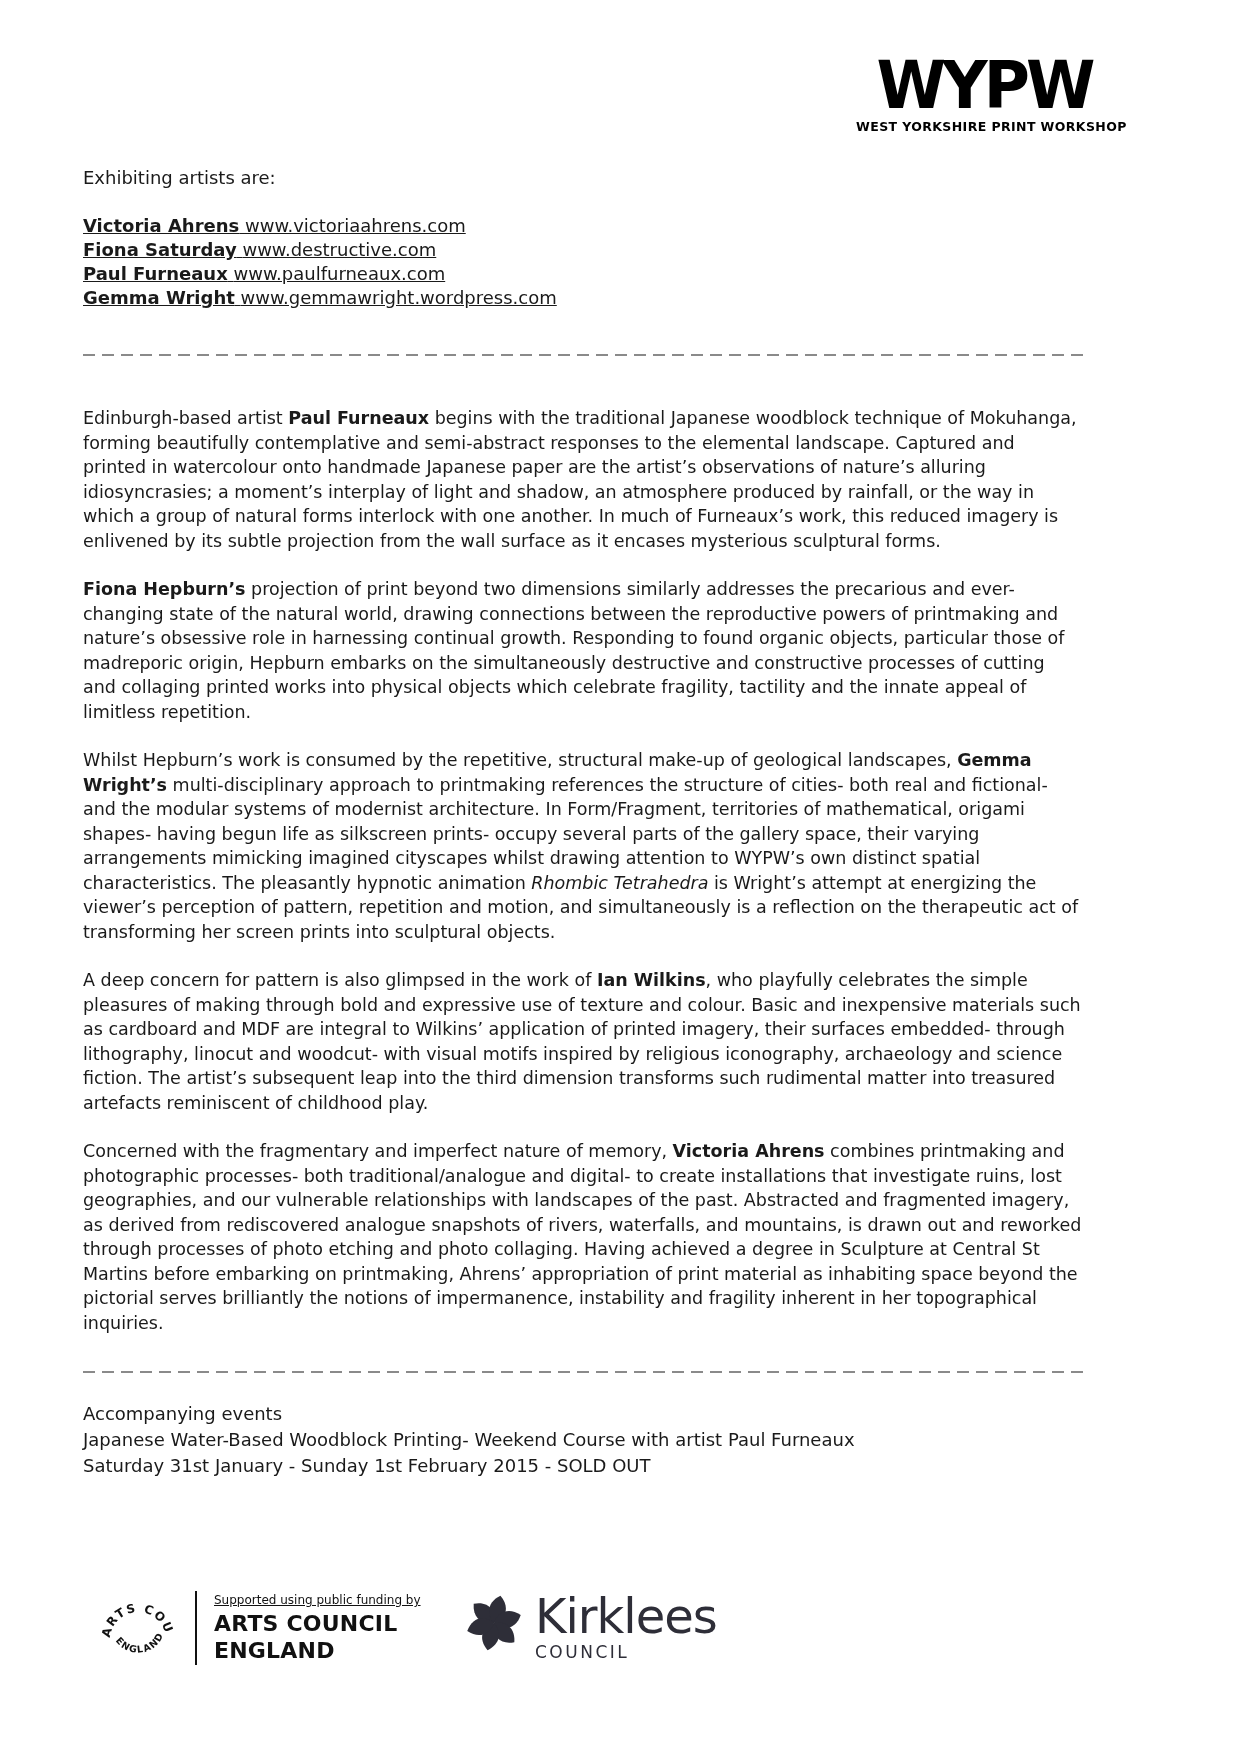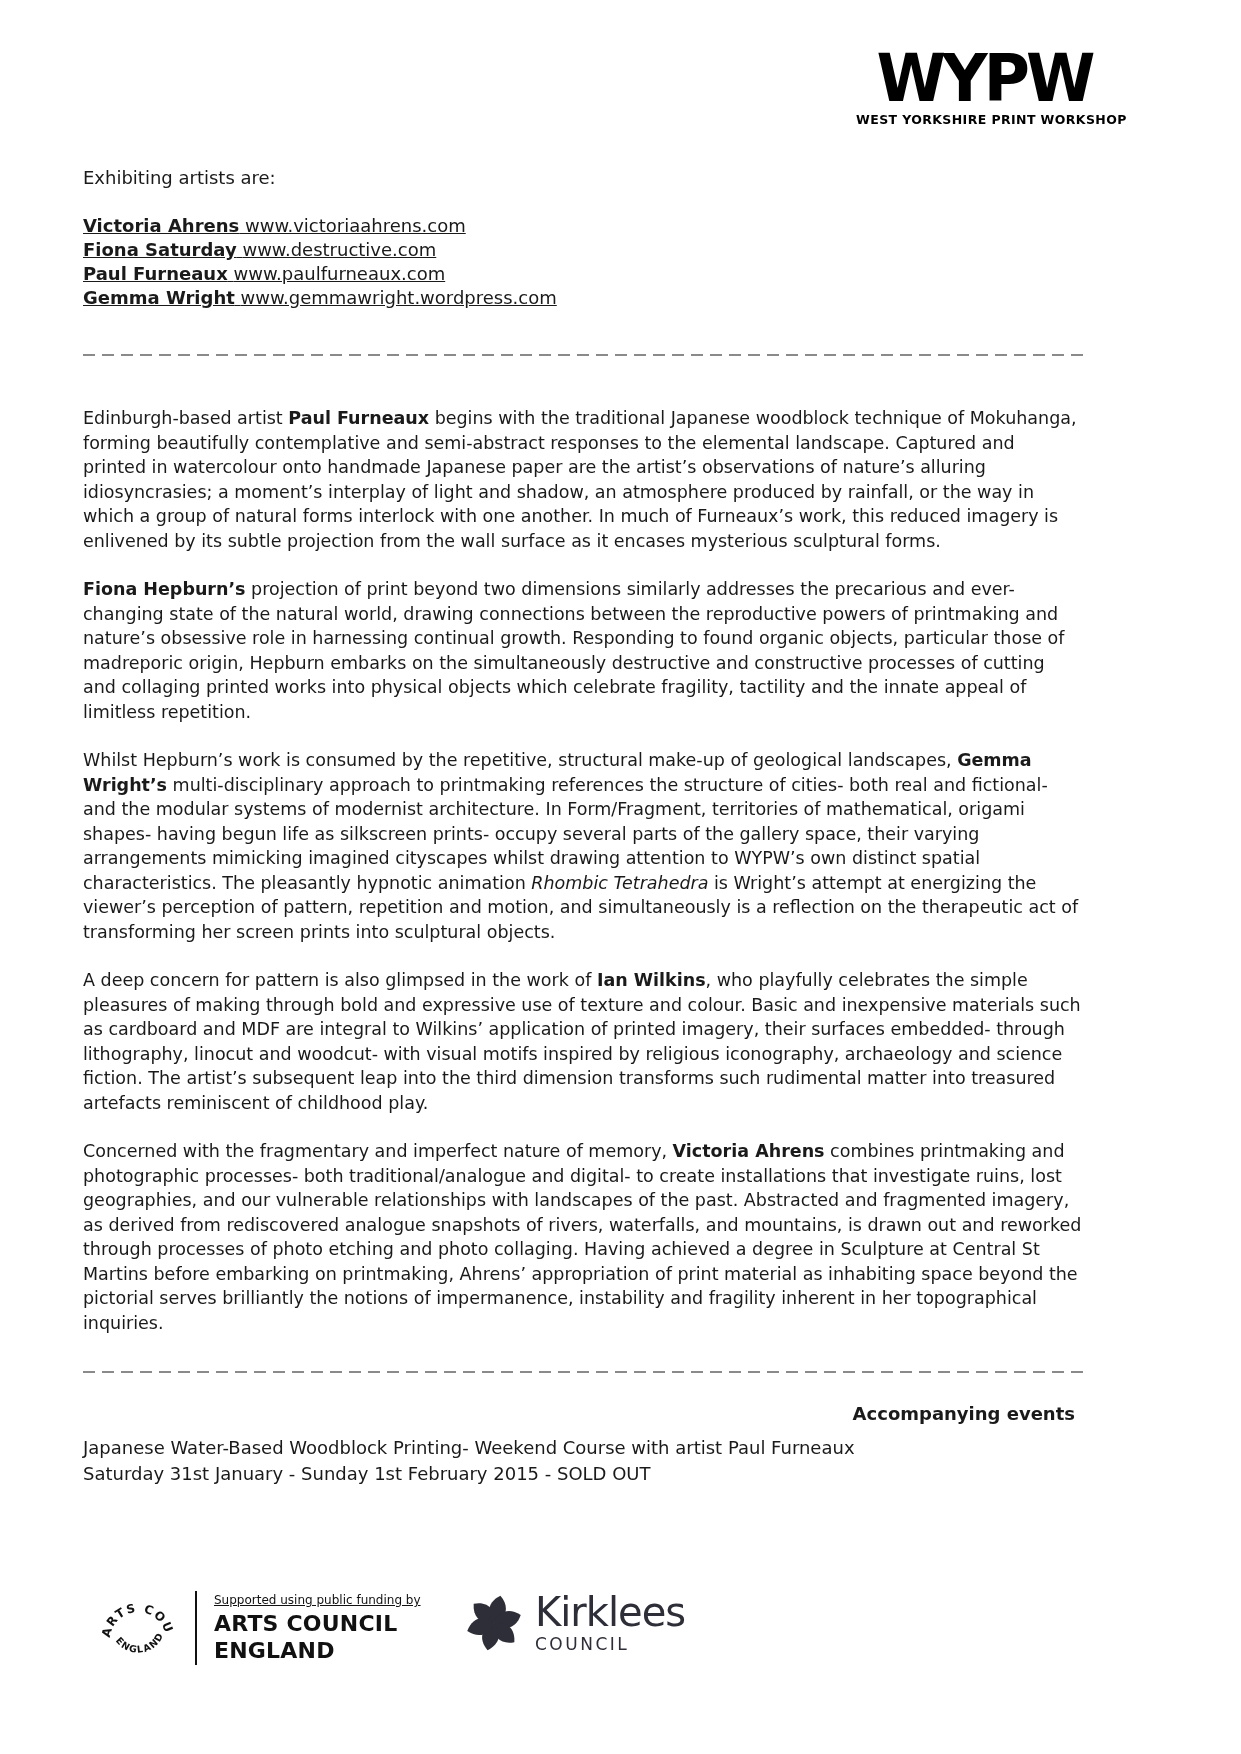--- a/index.html
+++ b/index.html
@@ -7,21 +7,21 @@
     position:relative;
     width:1241px; height:1754px;
     background:#ffffff;
     font-family:"DejaVu Sans","Liberation Sans",sans-serif;
     color:#1a1a1a;
     overflow:hidden;
   }
   .content { position:absolute; left:83px; top:0; width:1000px; }
 
   
-  .logo-block { position:absolute; left:856px; top:46px; width:256px; text-align:center; }
+  .logo-block { position:absolute; left:856px; top:53px; width:256px; text-align:center; }
   .logo-acronym {
     font-size:63px; font-weight:bold; line-height:1;
     letter-spacing:-4px; color:#000; transform:scaleY(1.04); transform-origin:top center;
     white-space:nowrap;
   }
   .logo-tagline {
     font-size:12.5px; font-weight:bold; color:#000;
     letter-spacing:0.4px; margin-top:3px; white-space:nowrap;
   }
 
@@ -38,36 +38,36 @@
   .divider-1 { margin-top:44px; }
   .divider-2 { margin-top:36px; }
 
   .paragraphs { margin-top:50px; }
   .para { margin:0 0 24px 0; font-size:17.5px; line-height:24.5px; }
   .para:last-child { margin-bottom:0; }
   .b { font-weight:bold; }
   .i { font-style:italic; }
 
   .events { margin-top:28px; }
-  .events-heading { font-size:18px; line-height:26px; font-weight:bold; margin:8px;text-align:right; }
+  .events-heading { font-size:18px; line-height:26px; font-weight:normal; margin:0; }
   .event-line { font-size:18px; line-height:26px; }
 
   
   .footer { position:absolute; left:93px; top:1588px; width:1000px; height:140px; }
   .arts-council { position:absolute; left:5px; top:0; display:flex; align-items:center; }
   .ace-circle { width:80px; height:80px; }
   .ace-rule { width:2px; height:74px; background:#111; margin:0 17px 0 17px; }
   .ace-text { padding-top:2px; }
   .ace-support { font-size:12px; color:#111; line-height:1.2; margin-bottom:4px;text-decoration:underline; }
   .ace-name { font-size:22px; font-weight:bold; color:#111; line-height:1.22; letter-spacing:0.2px; }
 
   .kirklees { position:absolute; left:372px; top:4px; display:flex; align-items:flex-start; }
   .kk-swirl { width:58px; height:58px; margin-top:2px; }
   .kk-text { margin-left:12px; color:#2e2e38; }
-  .kk-name { font-size:40px; line-height:1.0; letter-spacing:-1px; }
+  .kk-name { font-size:48px; line-height:1.0; letter-spacing:-1px; }
   .kk-subtitle { font-size:17px; letter-spacing:2.5px; margin-top:2px; }
 </style>
 </head>
 <body>
 
 <div class="page">
 
   <div class="logo-block">
     <div class="logo-acronym">WYPW</div>
     <div class="logo-tagline">WEST YORKSHIRE PRINT WORKSHOP</div>

